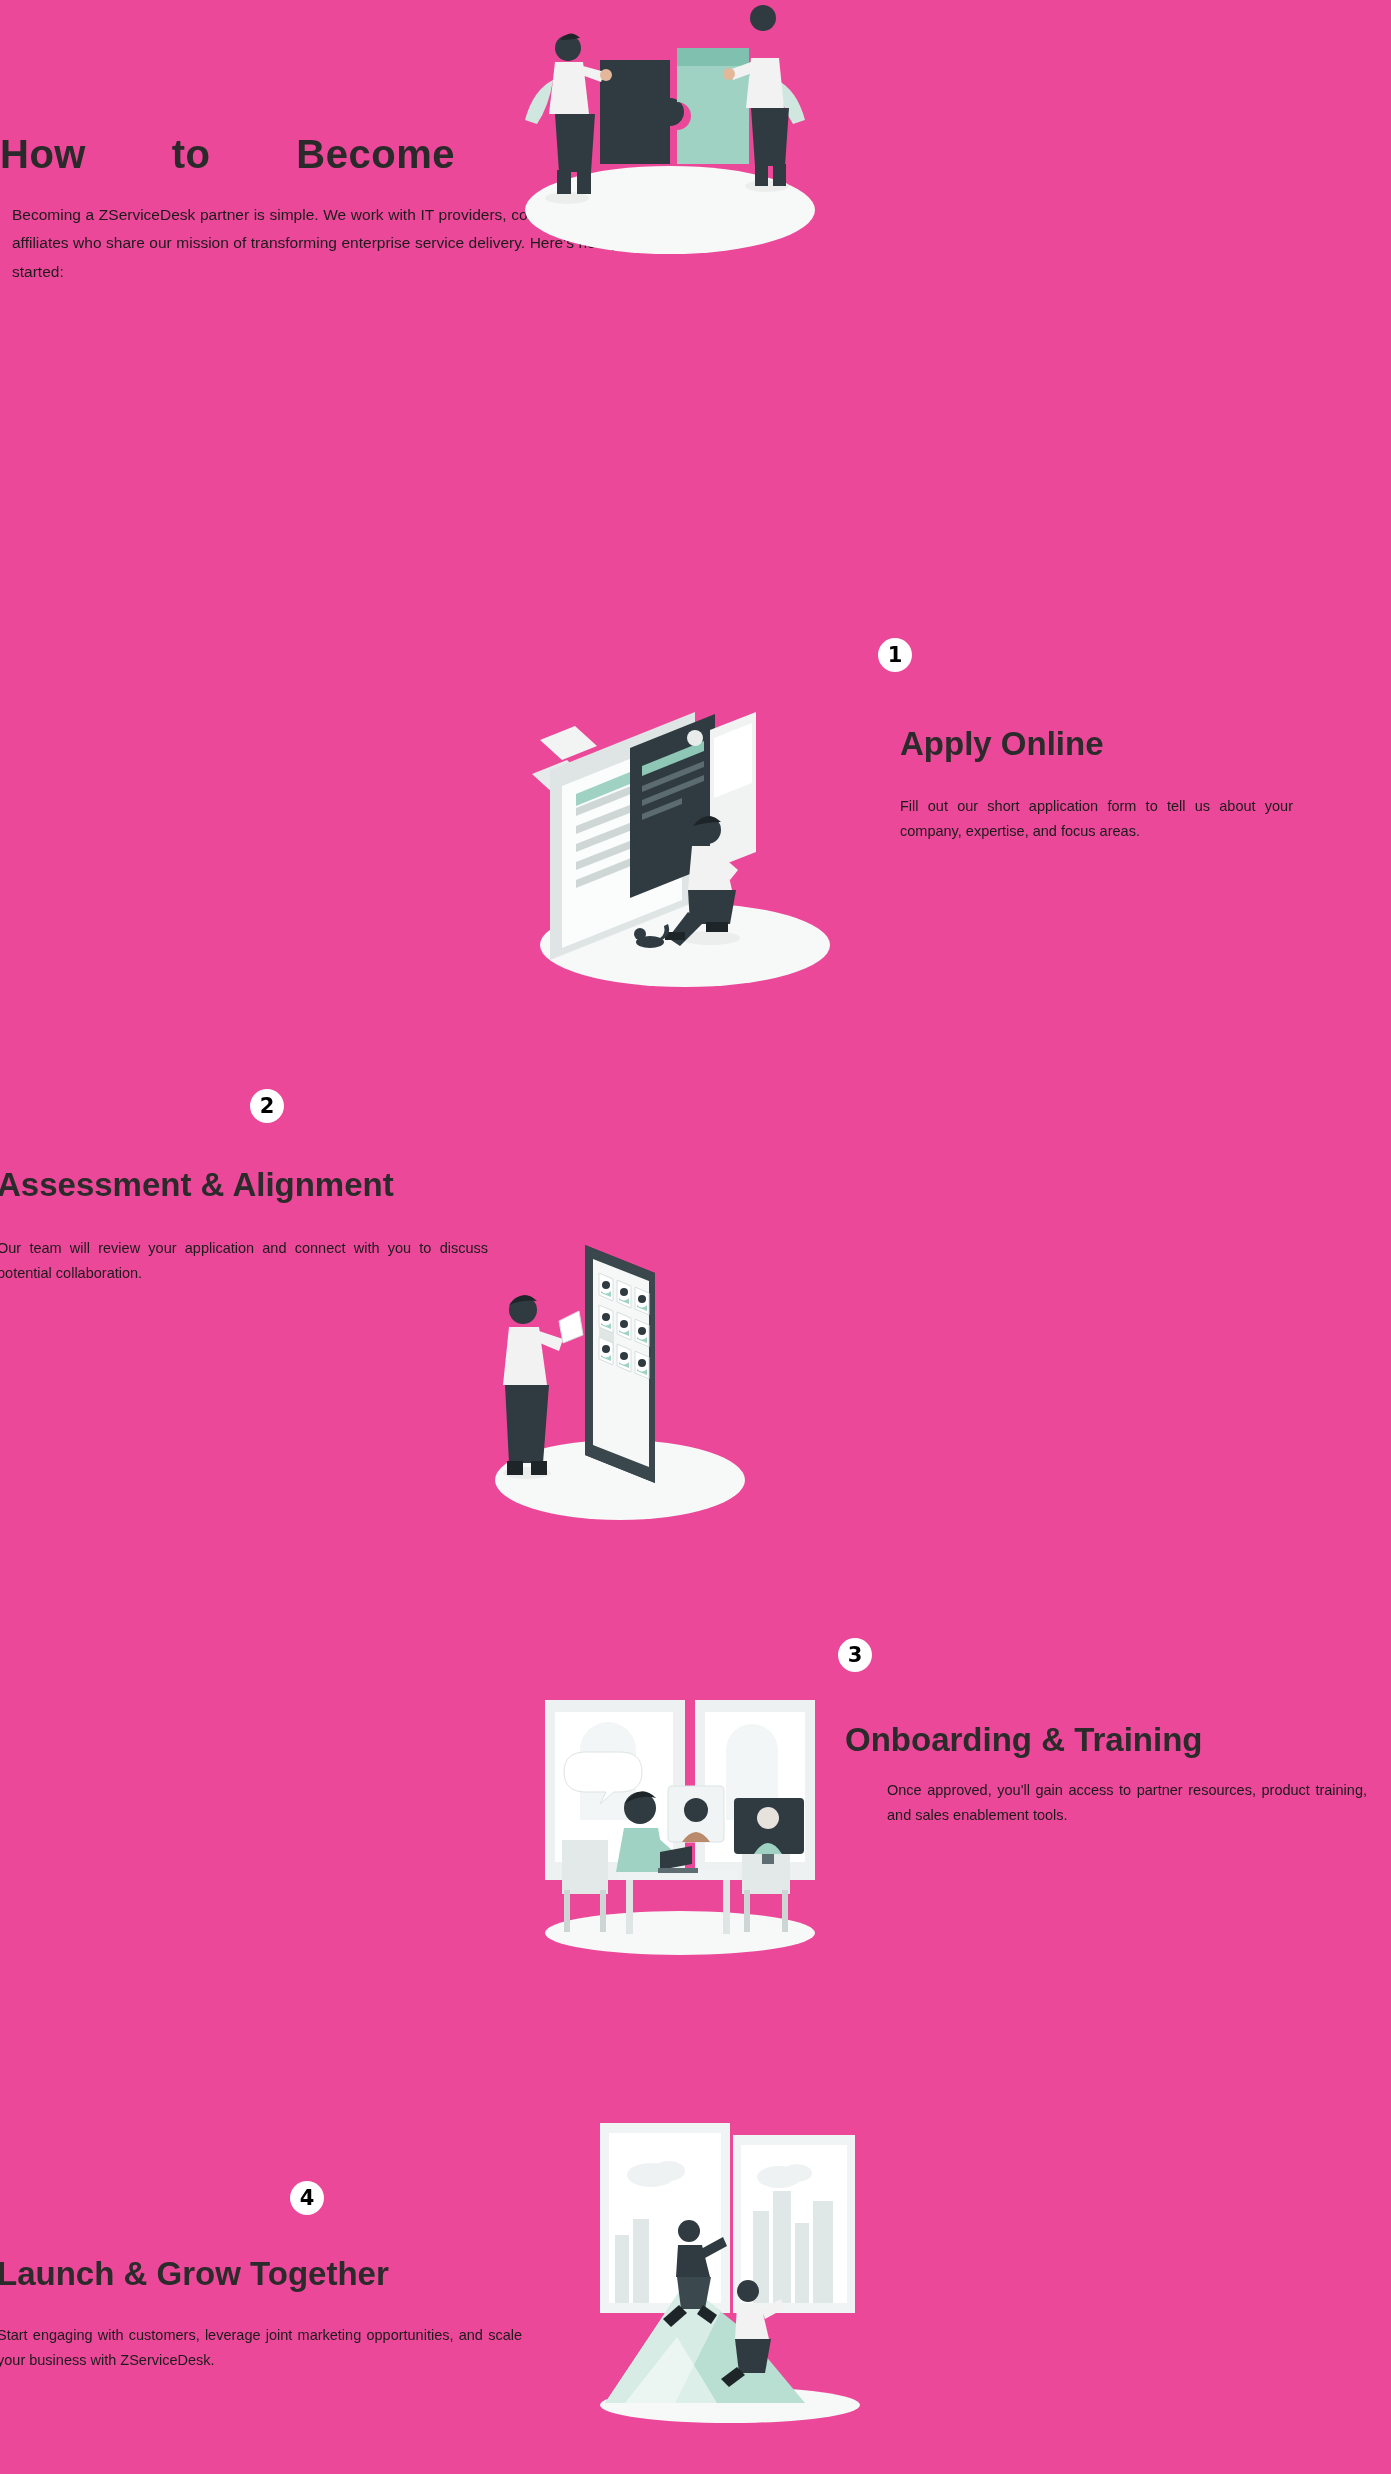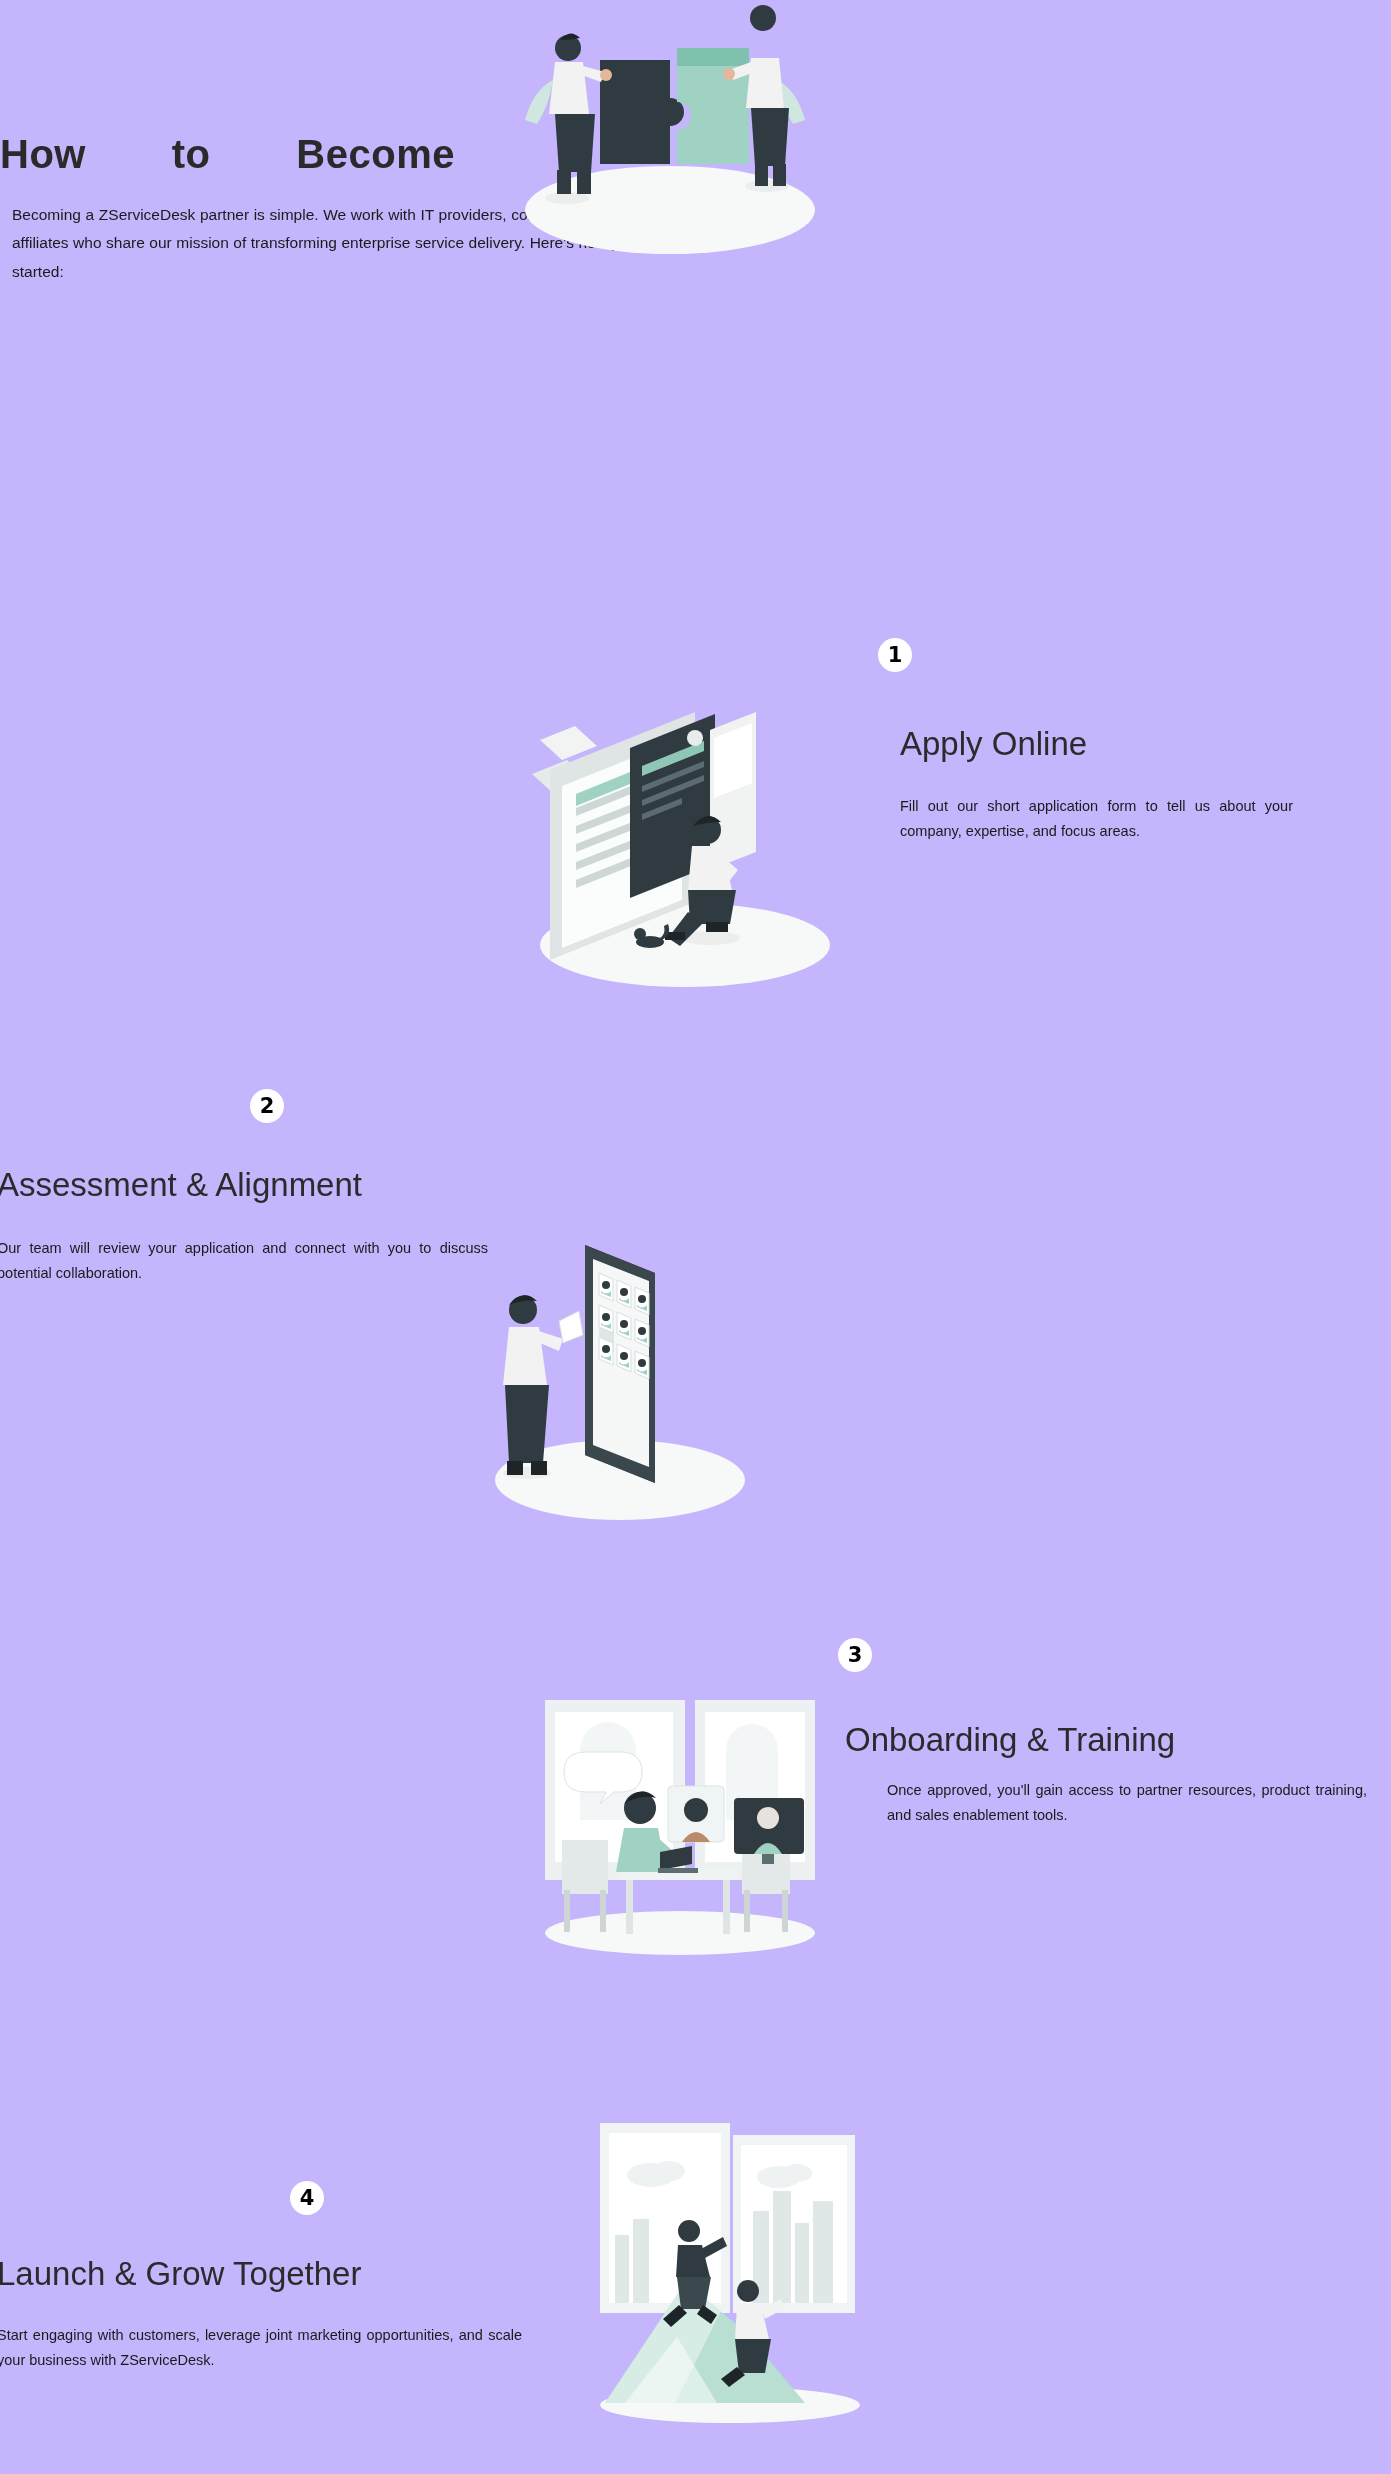--- a/index.html
+++ b/index.html
@@ -9,21 +9,21 @@
     background: #000000;
     width: 1391px;
     height: 2474px;
     overflow: hidden;
     font-family: "Liberation Sans", sans-serif;
   }
   .page {
     position: relative;
     width: 1391px;
     height: 2474px;
-    background: #c4b5fd;
+    background: #ec4899;
   }
 
   
   .intro {
     position: absolute;
     left: 0px;
     top: 130px;
     width: 690px;
   }
   .intro-title {
@@ -70,21 +70,21 @@
     display: flex;
     align-items: center;
     justify-content: center;
     line-height: 1;
     font-family: "DejaVu Sans", sans-serif;
   }
 
   .step-title {
     position: absolute;
     font-size: 33px;
-    font-weight: normal;
+    font-weight: bold;
     color: #2b2b2b;
     white-space: nowrap;
     margin: 0;
   }
   .step-body {
     position: absolute;
     font-size: 14.5px;
     line-height: 1.72;
     color: #1b1b1b;
     text-align: justify;

